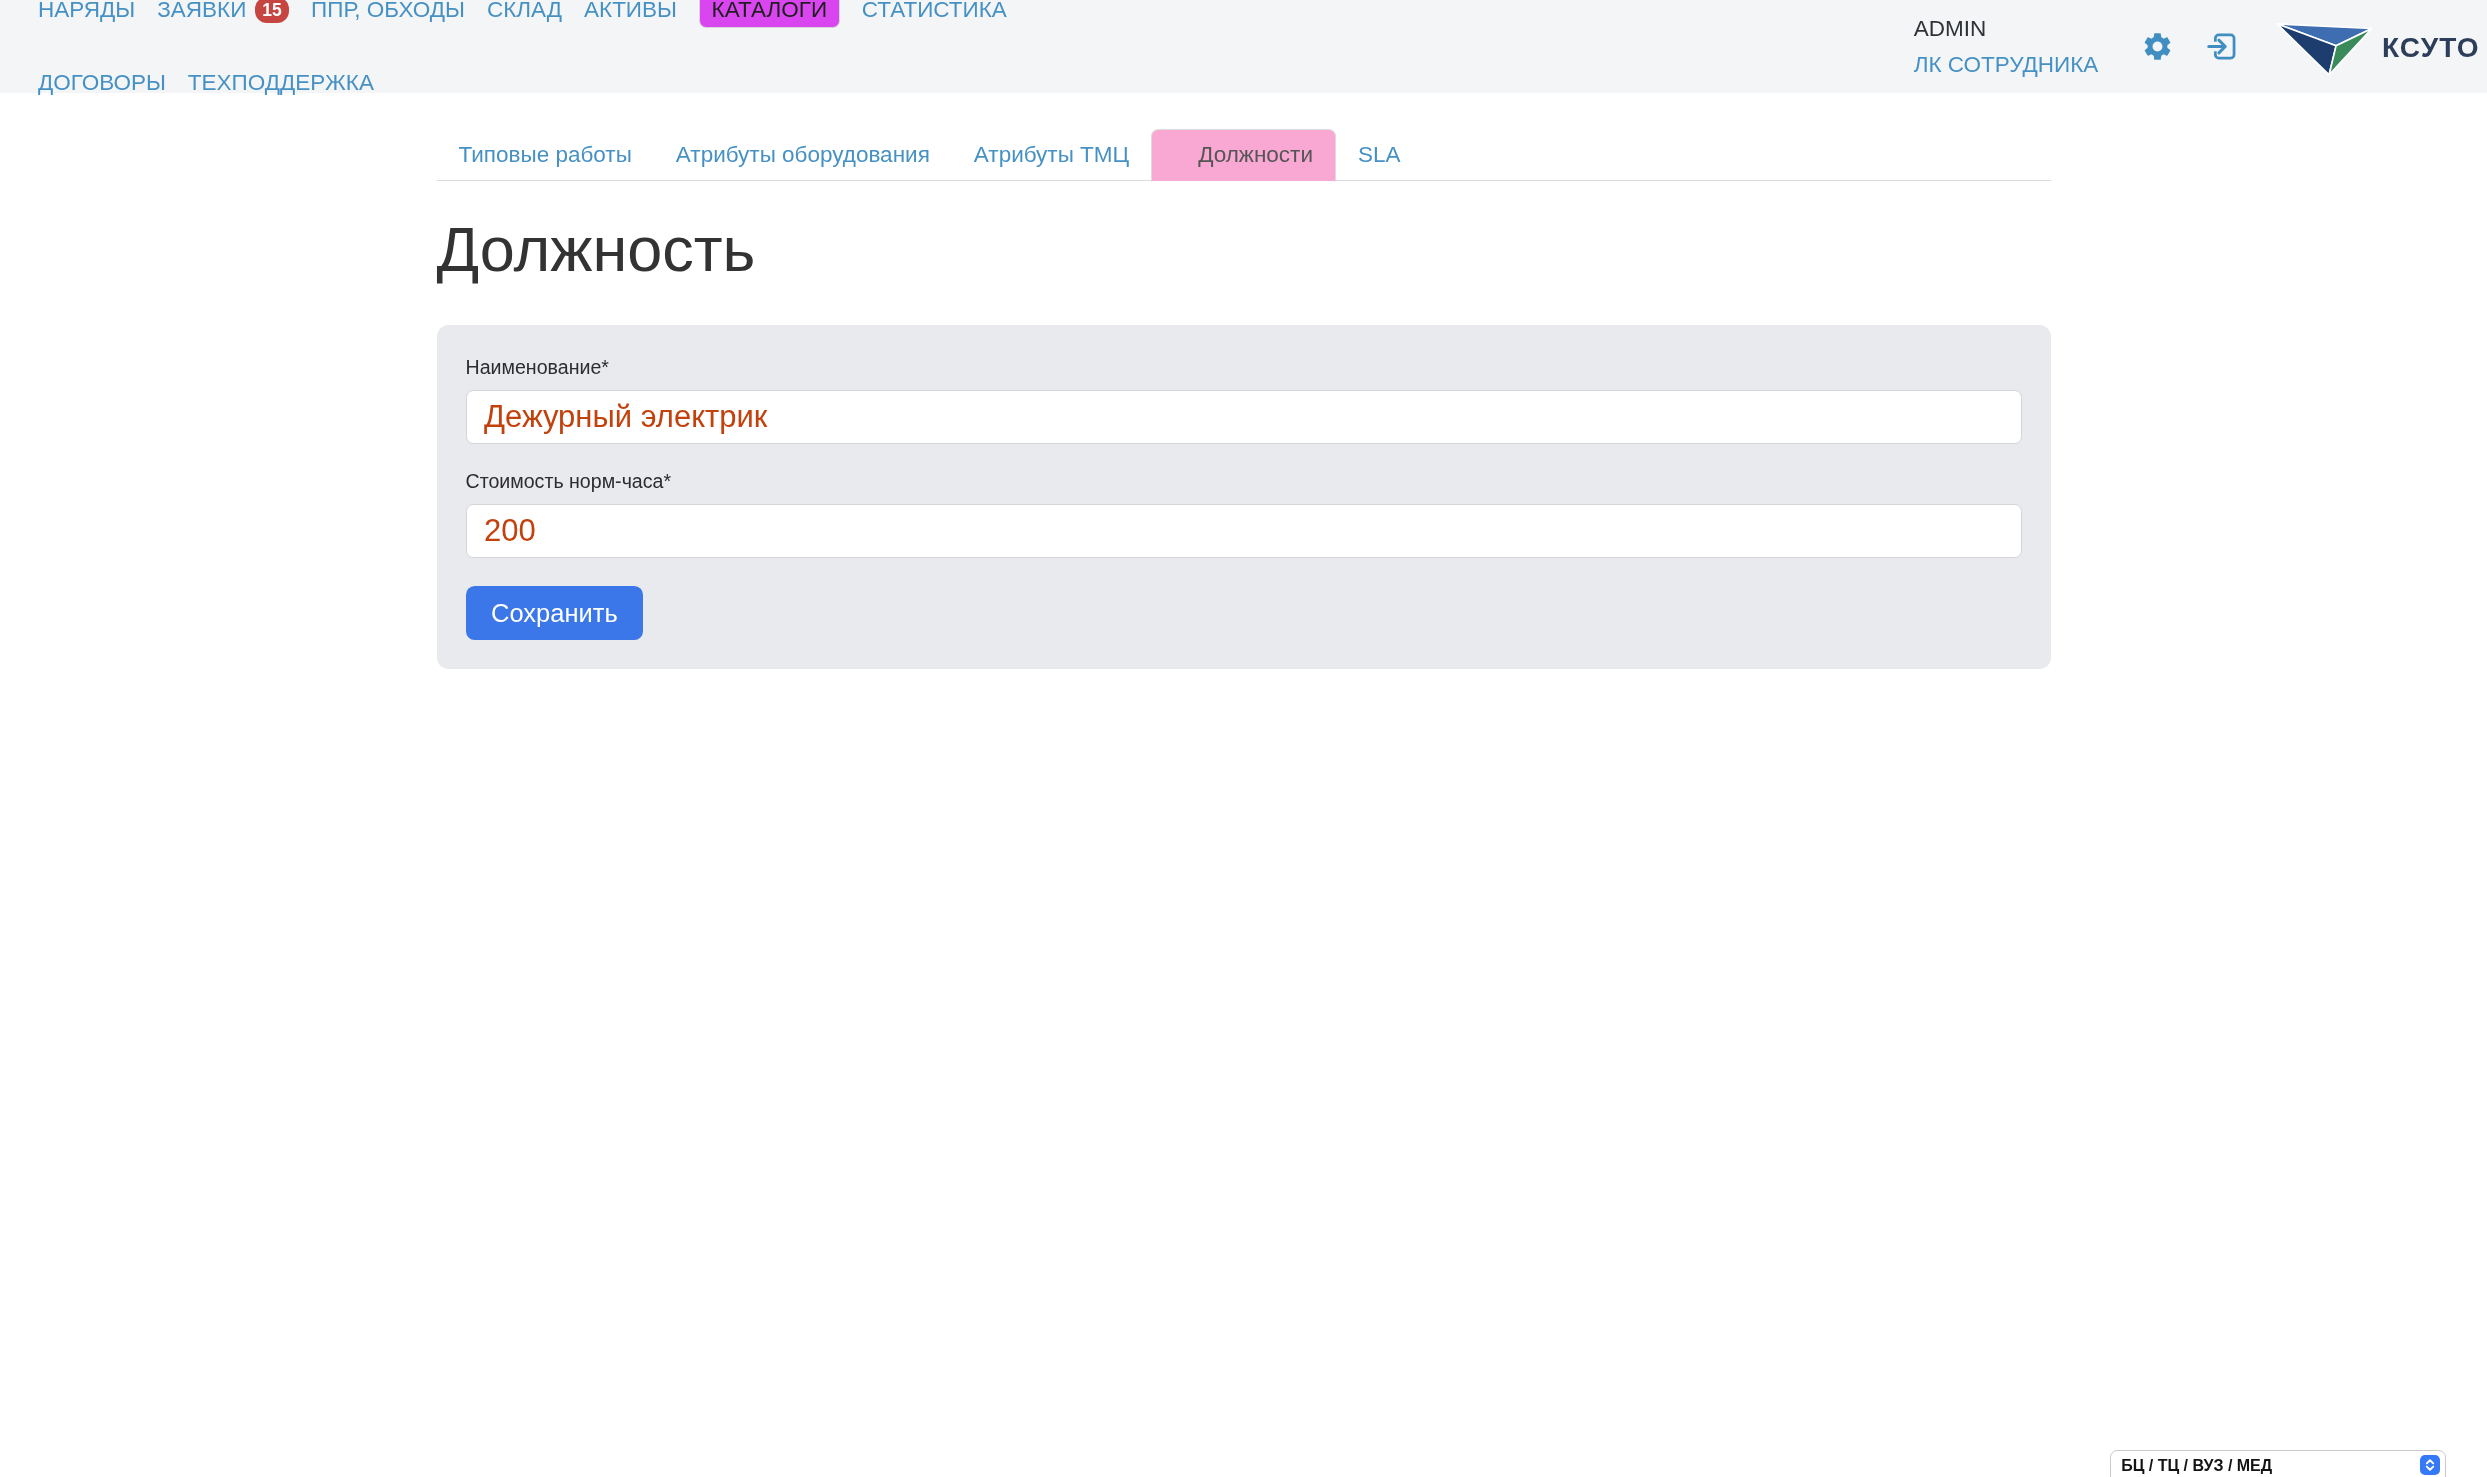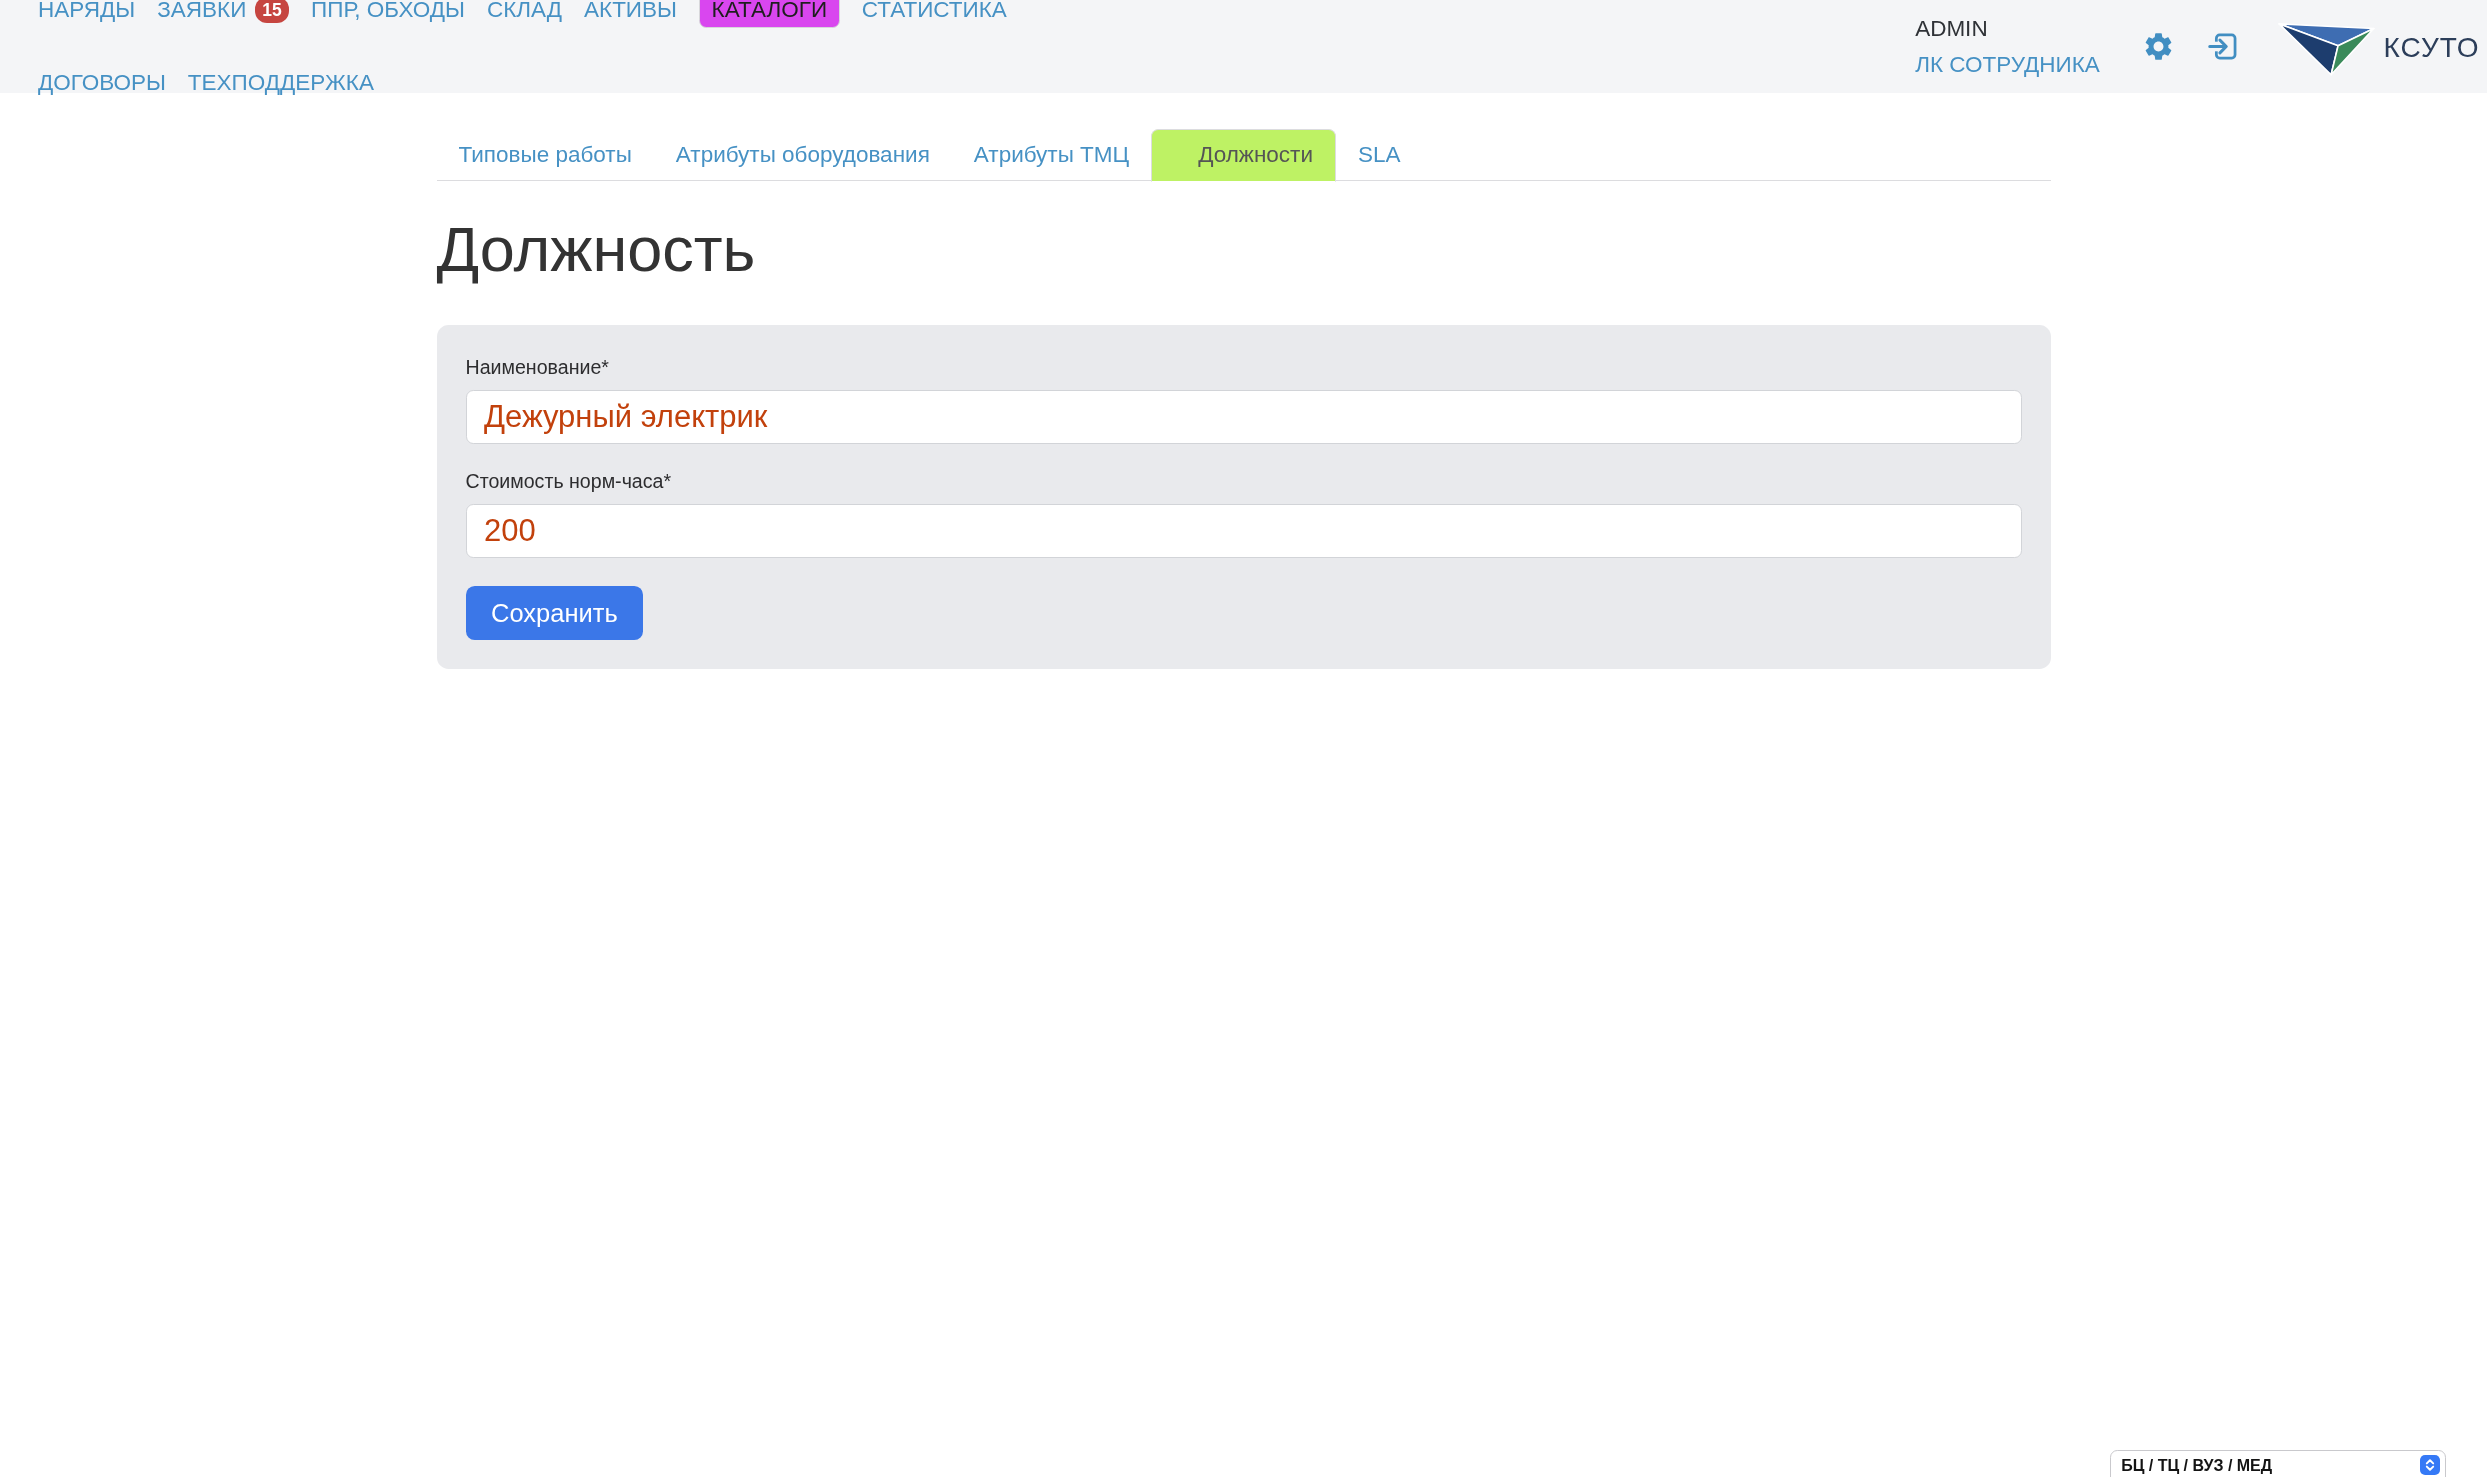--- a/index.html
+++ b/index.html
@@ -50,21 +50,21 @@
     margin-left:8.7px;
   }
   .header-right { display:flex; align-items:center; gap:32px; }
   .user-block { display:flex; flex-direction:column; margin-right:10.2px; }
   .user-name { font-size:22.5px; color:#2f3237; line-height:36px; }
   .user-link { font-size:22.5px; color:#4691c4; line-height:36px; text-decoration:none; }
   .icon-btn { display:block; line-height:0; cursor:pointer; }
   .logo { display:flex; align-items:center; gap:8.7px; margin-left:5.8px; }
   .logo-text {
     font-size:28px;
-    font-weight:400;
+    font-weight:700;
     color:#2c3e5a;
     letter-spacing:1.1px;
     margin-top:3px;
     text-align:center;
   }
 
   
   .container { width:1614px; margin:0 auto; }
 
   .tabbar {
@@ -75,21 +75,21 @@
   }
   .tab {
     font-size:22.5px;
     color:#4691c4;
     text-decoration:none;
     padding:12.4px 22px;
     white-space:nowrap;
     cursor:pointer;
   }
   .tab.active {
-    background:#bef264;
+    background:#f9a8d4;
     color:#555;
     border:1.5px solid #dcdcdf;
     border-bottom:1.5px solid #fff;
     margin-bottom:-1.5px;
     border-radius:7.3px 7.3px 0 0;
     padding-left:46px;
   }
 
   .page-title {
     margin:32px 0 40px;

